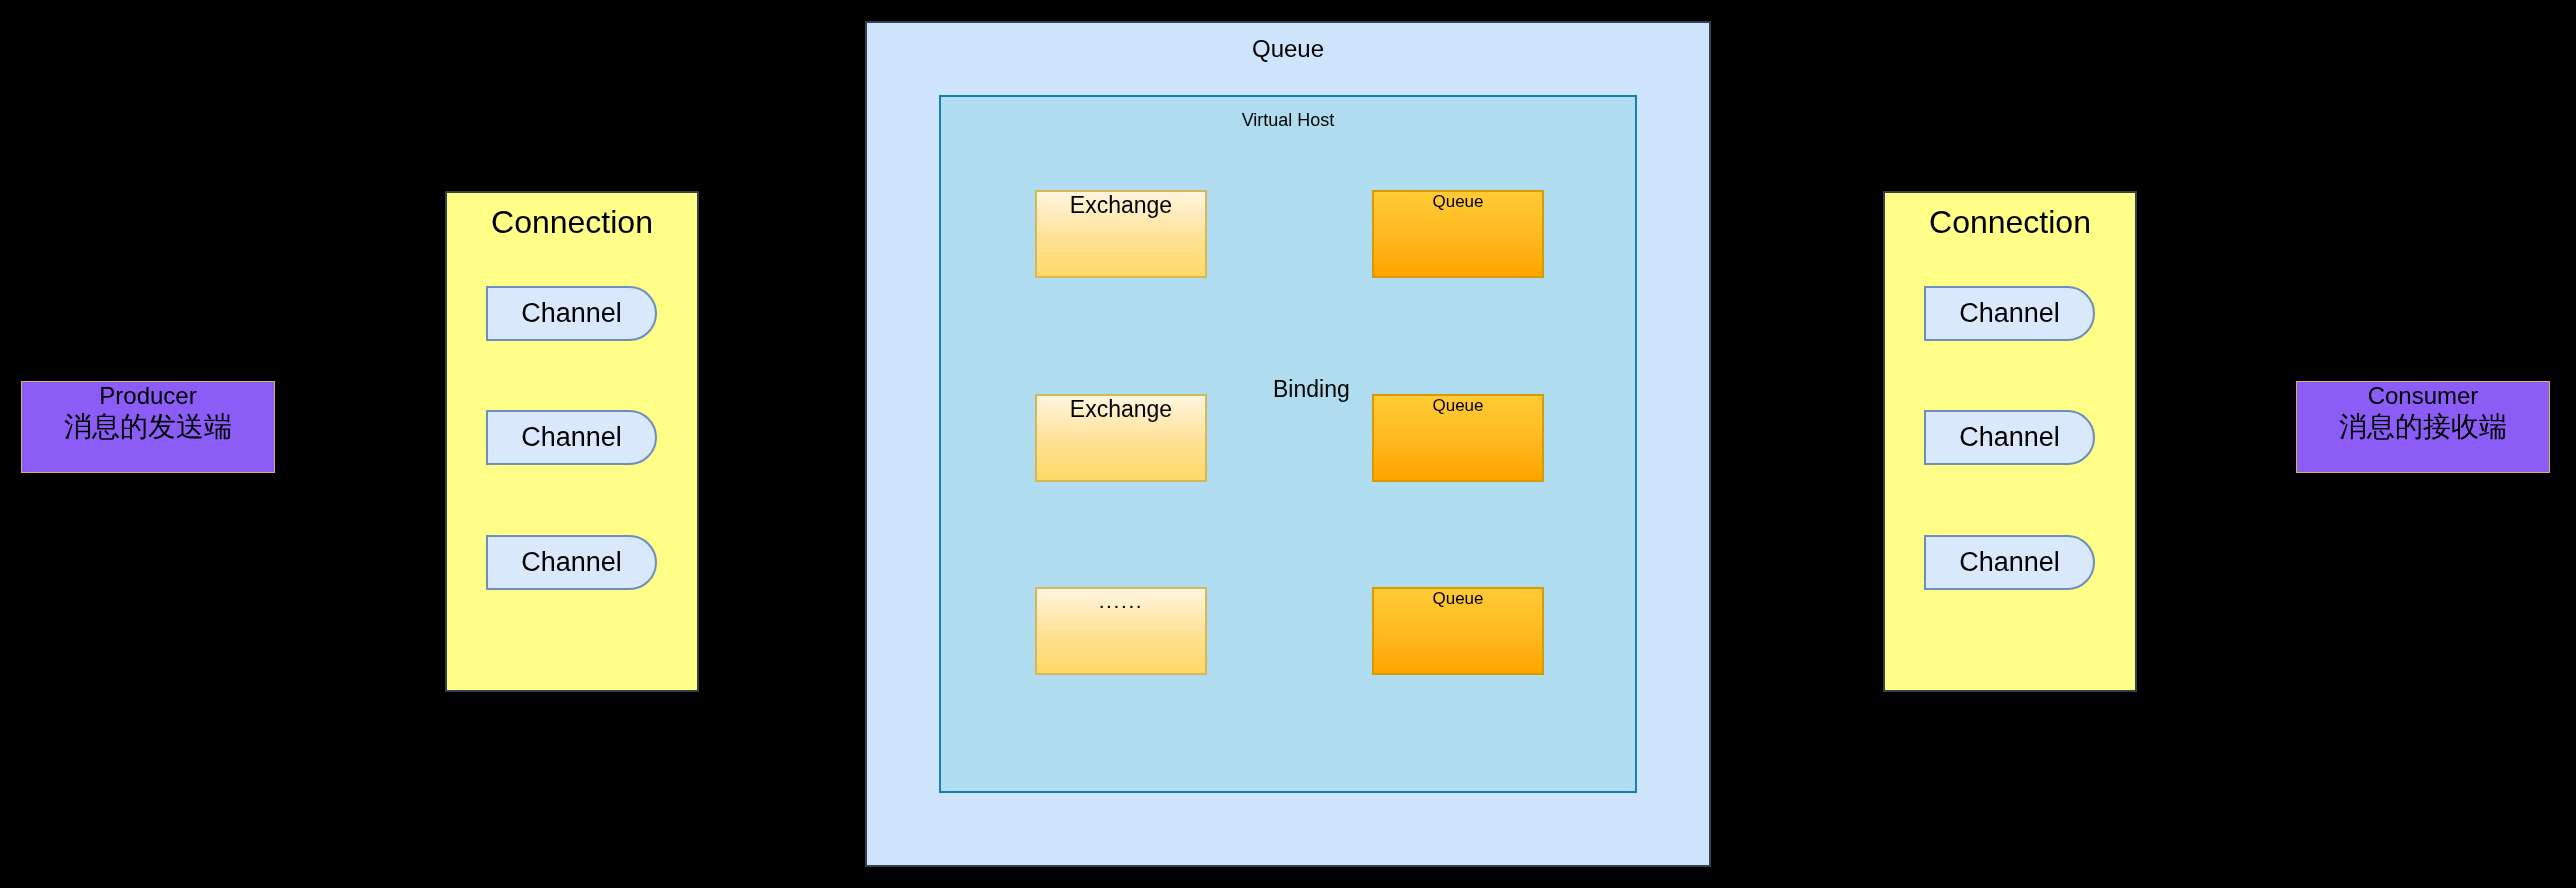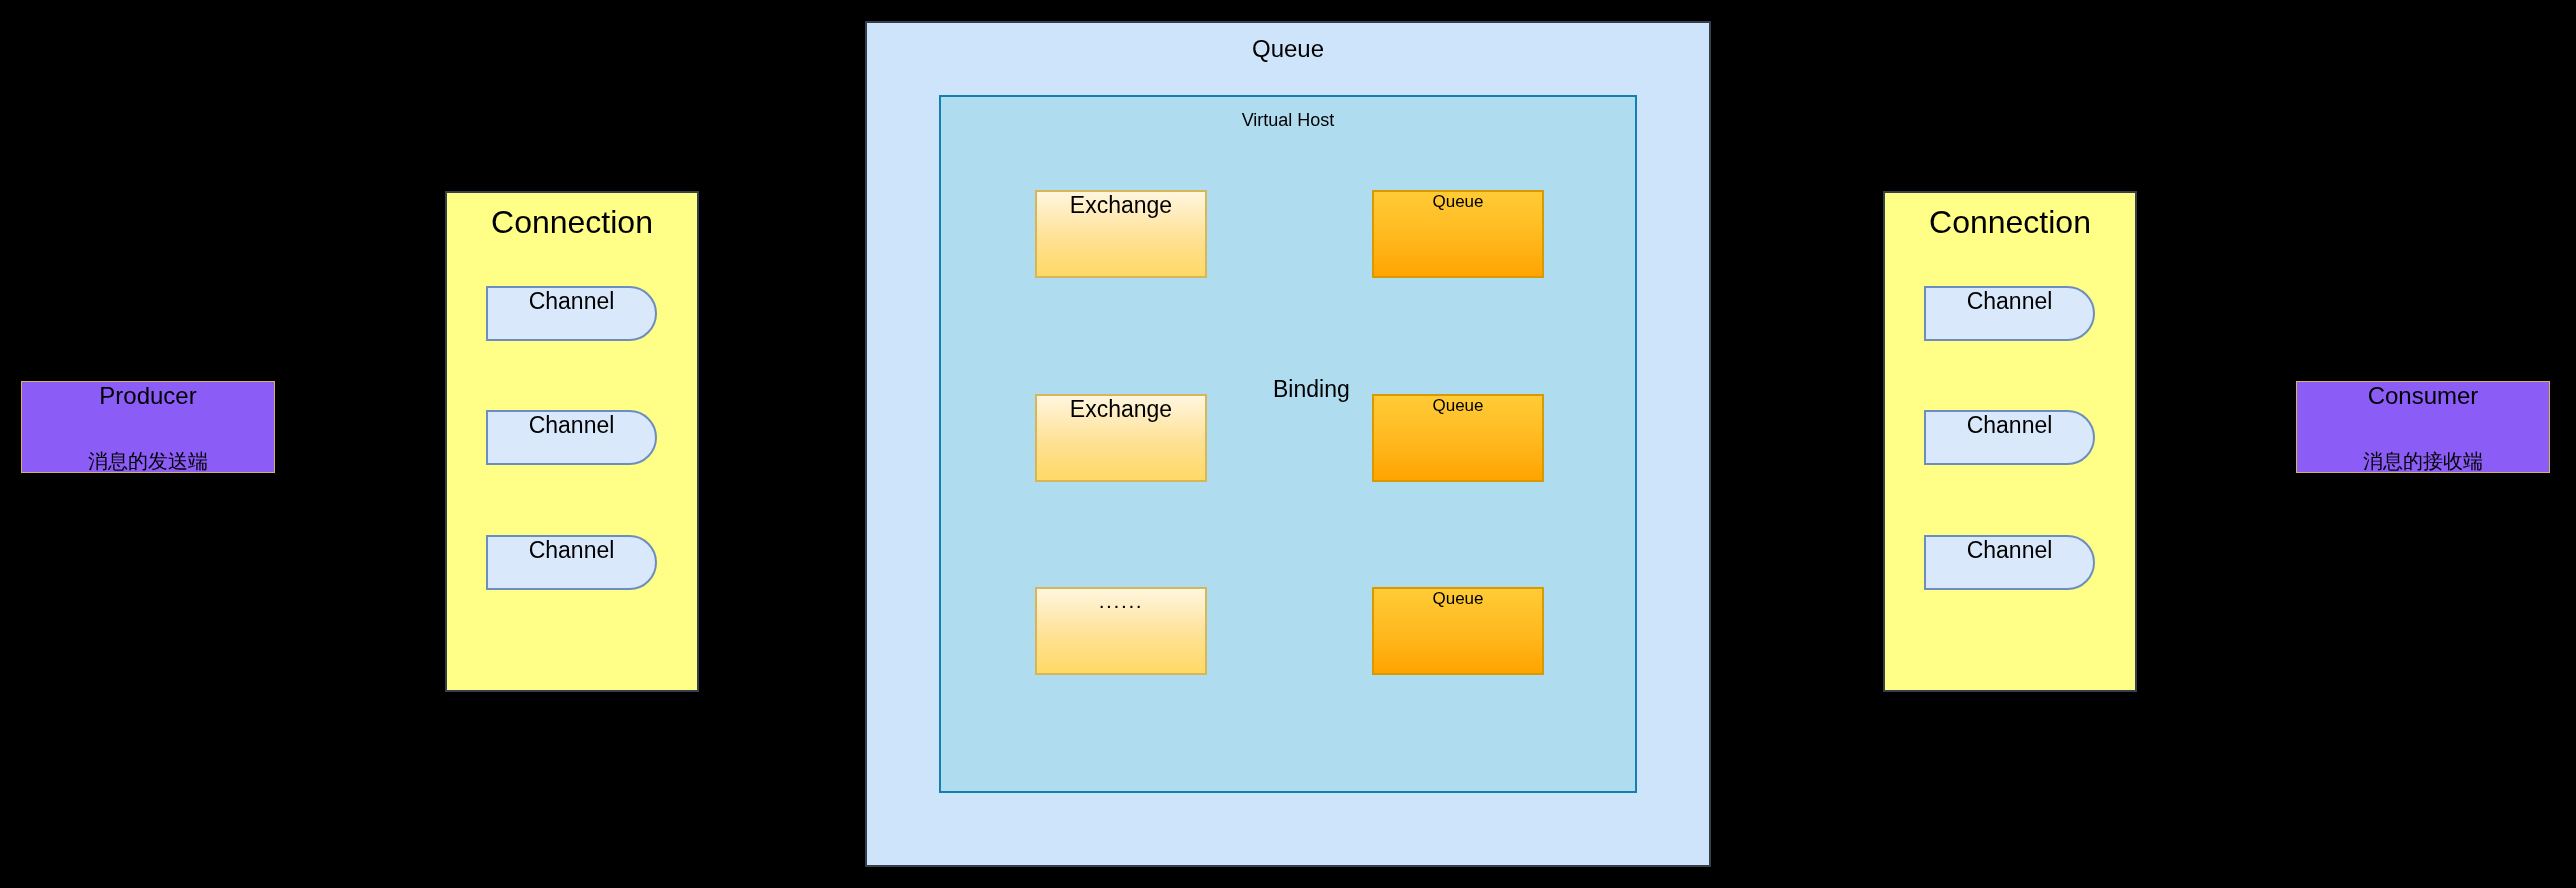--- a/index.html
+++ b/index.html
@@ -26,21 +26,21 @@
     color: #000000;
     line-height: 1.18;
   }
 
   
   .endpoint {
     background: #8b5cf6;
     border: 1.6px solid #D6B656;
     font-size: 24px;
   }
-  .endpoint .line2 { font-size: 20px; margin-top: 40px; }
+  .endpoint .line2 { font-size: 28px; }
 
   
   .connection {
     background: #FFFF88;
     border: 2.1px solid #36404C;
     justify-content: flex-start;
     padding-top: 10.5px;
   }
   .connection .conn-title {
     font-size: 32px;
@@ -48,22 +48,23 @@
   }
 
   
   .channel {
     position: absolute;
     box-sizing: border-box;
     background: #DAE8FC;
     border: 2.1px solid #6C8EBF;
     border-radius: 0 31px 31px 0;
     display: flex;
+    align-items: center;
     justify-content: center;
-    font-size: 23px;
+    font-size: 27px;
     color: #000;
   }
 
   
   .broker {
     background: #CEE4FA;
     border: 2.6px solid #36404C;
     justify-content: flex-start;
     padding-top: 11.6px;
   }

